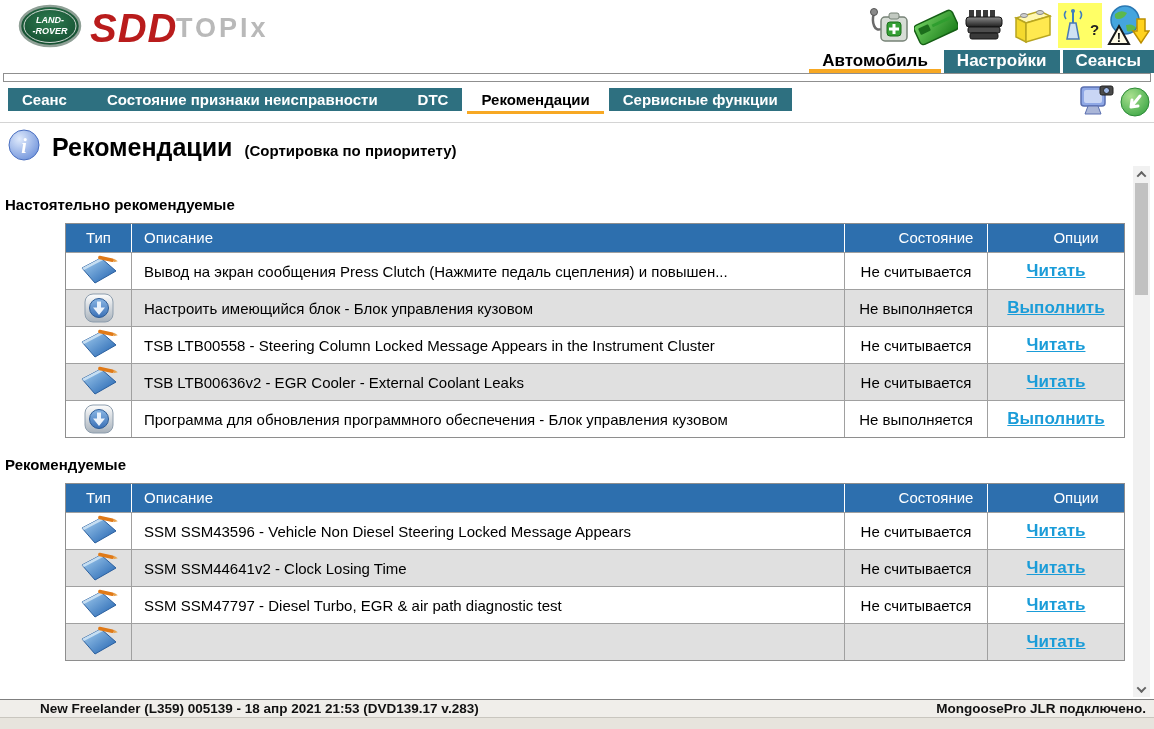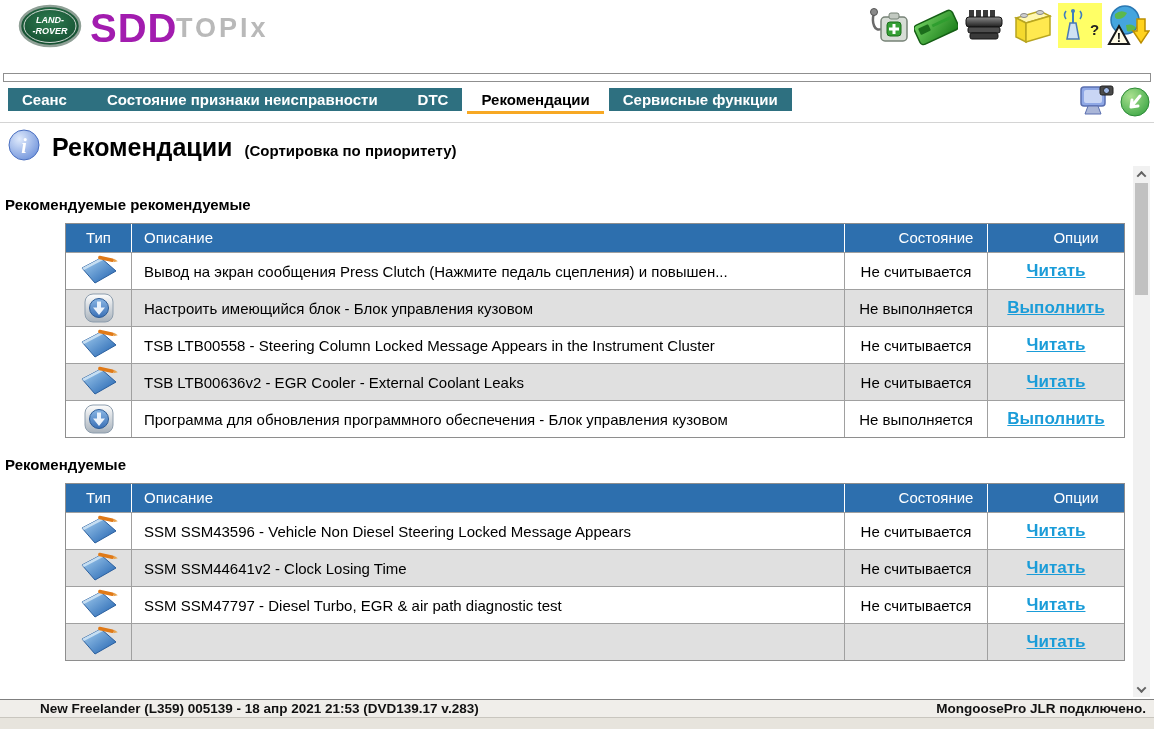--- a/index.html
+++ b/index.html
@@ -3,21 +3,21 @@
 <meta charset="utf-8">
 <style>
   * { margin:0; padding:0; box-sizing:border-box; }
   html,body { background:#fff; }
   body { font-family:"Liberation Sans", sans-serif; }
   #app { position:relative; width:1154px; height:729px; background:#fff; overflow:hidden; }
 
   
   .brand-row { position:absolute; top:0; left:0; width:100%; height:50px; background:#fff; }
   .lr-badge { position:absolute; top:4px; left:18px; }
-  .sdd-logo { position:absolute; top:6px; left:90px; font-size:40px; font-weight:bold; color:#a21caf; letter-spacing:1px; }
+  .sdd-logo { position:absolute; top:6px; left:90px; font-size:40px; font-weight:bold; font-style:italic; color:#b91c1c; letter-spacing:1px; }
   .topix-logo { position:absolute; top:13px; left:176px; font-size:27px; font-weight:bold; color:#b9b9b9; letter-spacing:3px; }
 
   .header-icons { position:absolute; top:3px; right:4px; display:flex; gap:4px; }
   .hicon { width:44px; height:45px; display:flex; align-items:center; justify-content:center; }
   .hicon.yellow-bg { background:#ffff66; }
 
   
   .top-tabs { position:absolute; top:50px; right:0; display:flex; height:23px; }
   .top-tab { font-size:17px; font-weight:bold; padding:0 13px; line-height:22px; white-space:nowrap; cursor:pointer; }
   .top-tab.teal { background:#2e7080; color:#fff; margin-left:3px; }
@@ -188,20 +188,25 @@
           <path d="M9 11 q6 -5 12 -1 q-3 6 -9 6 q-4 0 -3 -5z" fill="#5cb84e"></path>
           <path d="M20 22 q7 -2 10 3 q-4 5 -9 3 z" fill="#5cb84e"></path>
           <polygon points="31,16 39,16 39,28 43,28 35,40 27,28 31,28" fill="#ffd21e" stroke="#bb8e00" stroke-width="1.5"></polygon>
           <polygon points="3,41 13,23 23,41" fill="#fffbe6" stroke="#1a1a1a" stroke-width="2"></polygon>
           <text x="13" y="39" text-anchor="middle" font-size="13" font-weight="bold" fill="#111" font-family="Liberation Sans, sans-serif">!</text>
         </svg>
       </div>
     </div>
   </div>
 
+  <div class="top-tabs">
+    <div class="top-tab active">Автомобиль</div>
+    <div class="top-tab teal">Настройки</div>
+    <div class="top-tab teal">Сеансы</div>
+  </div>
 
   <div class="progress-track"></div>
 
   <div class="nav-bar">
     <div class="nav-group">
       <div class="nav-tab">Сеанс</div>
       <div class="nav-tab">Состояние признаки неисправности</div>
       <div class="nav-tab">DTC</div>
     </div>
     <div class="nav-tab active">Рекомендации</div>
@@ -237,21 +242,21 @@
         <text x="16" y="24" text-anchor="middle" font-size="20" font-weight="bold" font-style="italic" fill="#fff" font-family="Liberation Serif, serif">i</text>
       </svg>
     </span>
     <span class="page-title">Рекомендации</span>
     <span class="page-subtitle">(Сортировка по приоритету)</span>
   </div>
 
   <div class="content">
     <div id="sections">
         <div class="section">
-          <div class="section-title">Рекомендуемые рекомендуемые</div>
+          <div class="section-title">Настоятельно рекомендуемые</div>
           <div class="rtable">
             <div class="t-head">
               <div class="t-hcell c0">Тип</div>
               <div class="t-hcell c1">Описание</div>
               <div class="t-hcell c2">Состояние</div>
               <div class="t-hcell c3">Опции</div>
             </div>
             <div class="t-row">
               <div class="t-cell c0">
                 <svg width="42" height="32" viewBox="0 0 42 32">

